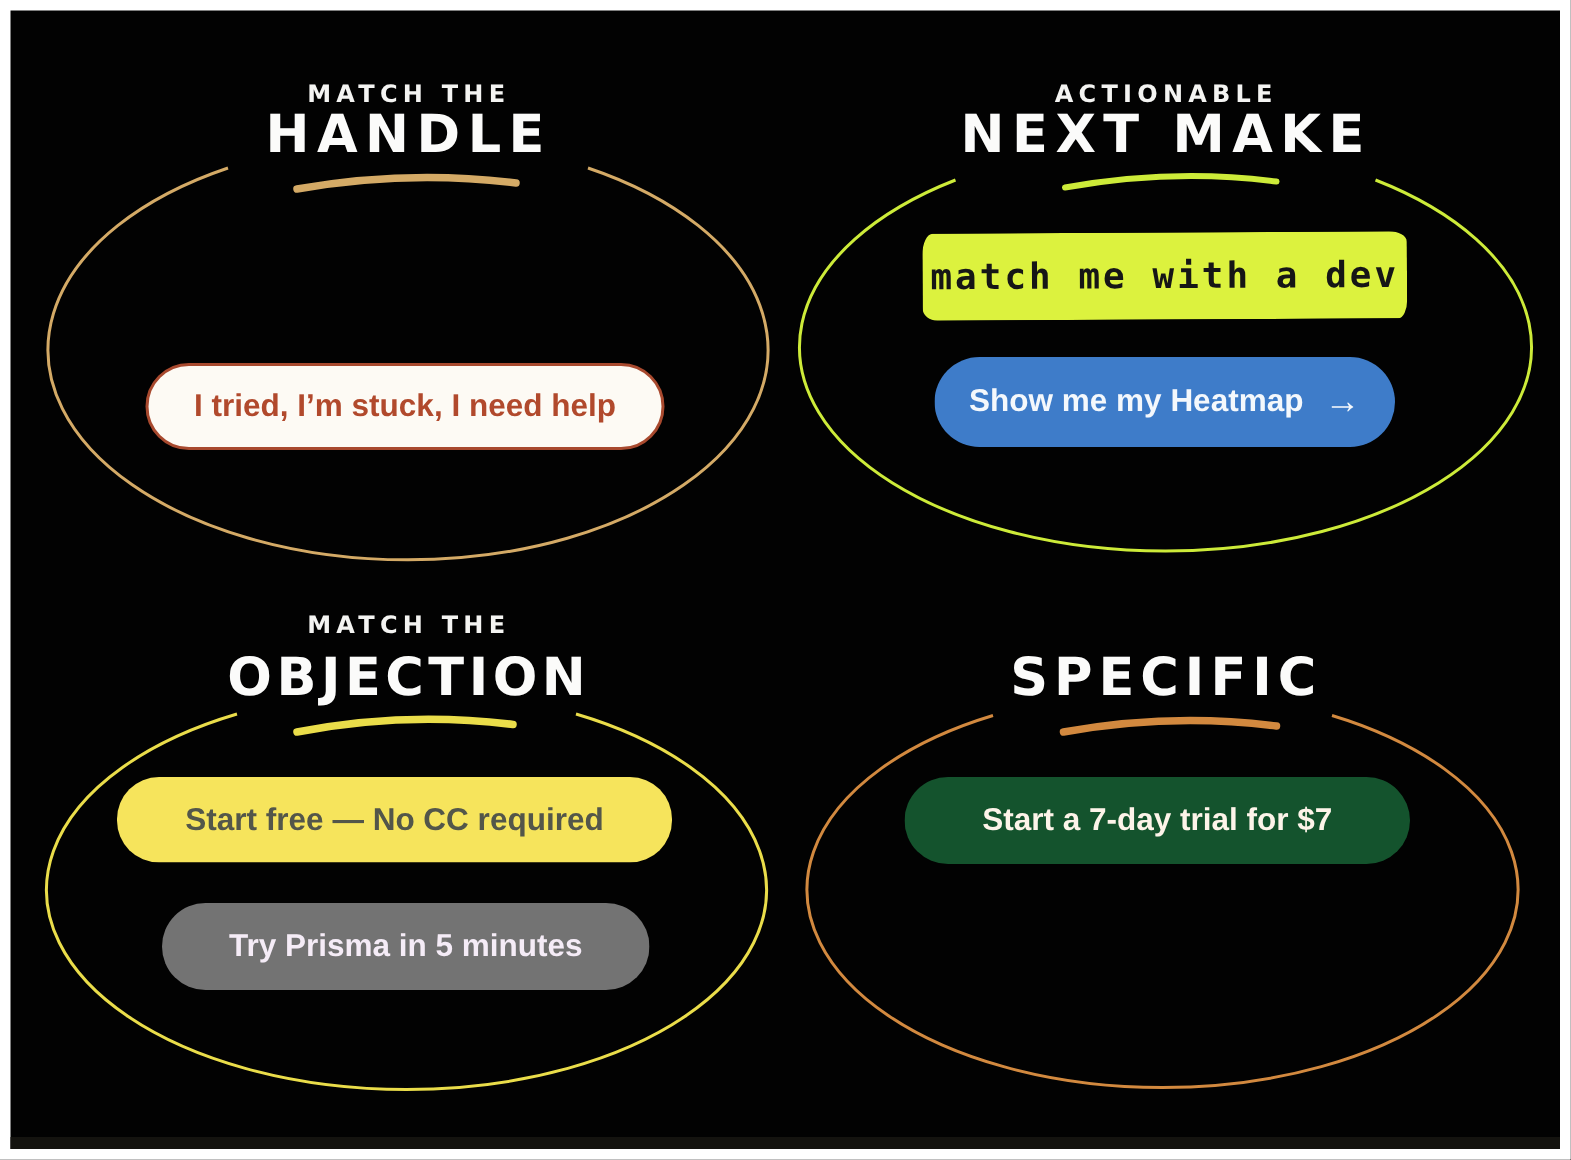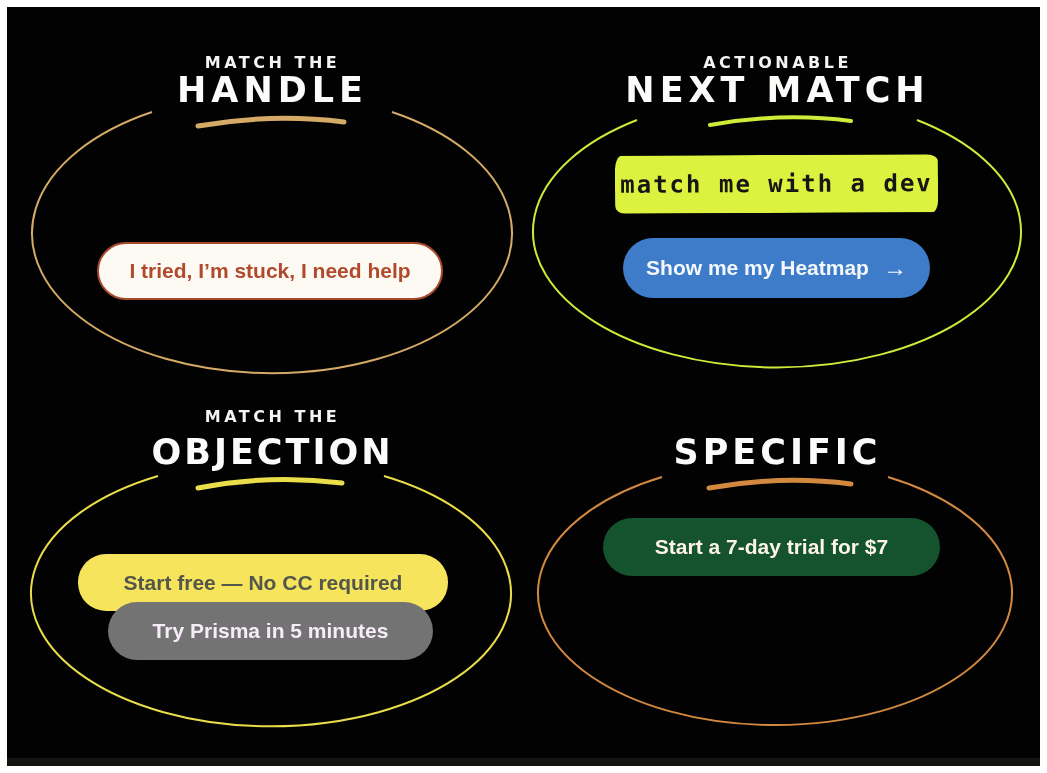--- a/index.html
+++ b/index.html
@@ -108,32 +108,32 @@
     <path class="swoosh sw5" d="M 709 488 Q 781 475 851 484" style="stroke: rgb(210, 137, 63);"></path>
   </svg>
 
   <div class="eyebrow qleft row-top-eyebrow">MATCH THE</div>
   <div class="title qleft row-top-title ls5">HANDLE</div>
   <div class="chip c12" style="background-color: rgb(253, 250, 244); color: rgb(177, 73, 44); border-color: rgb(168, 73, 46);">
     <span>I tried, I’m stuck, I need help</span>
   </div>
 
   <div class="eyebrow qright row-top-eyebrow">ACTIONABLE</div>
-  <div class="title qright row-top-title ls5">NEXT MATCH</div>
+  <div class="title qright row-top-title ls5">NEXT MAKE</div>
   <div class="chip c21" style="background-color: rgb(220, 242, 62); color: rgb(22, 22, 22); border-color: transparent;">
     <span>match me with a dev</span>
   </div>
   <div class="chip c22" style="background-color: rgb(62, 124, 201); color: rgb(244, 248, 252); border-color: transparent;">
     <span>Show me my Heatmap</span>
     <span class="arrow">→</span>
   </div>
 
   <div class="eyebrow qleft row-bot-eyebrow">MATCH THE</div>
   <div class="title qleft row-bot-title ls3">OBJECTION</div>
-  <div class="chip c31" style="background-color: rgb(246, 228, 92); color: rgb(83, 86, 74); border-color: transparent; margin-top: 36px;">
+  <div class="chip c31" style="background-color: rgb(246, 228, 92); color: rgb(83, 86, 74); border-color: transparent;">
     <span>Start free — No CC required</span>
   </div>
   <div class="chip c32" style="background-color: #737373; color: rgb(245, 236, 247); border-color: transparent;">
     <span>Try Prisma in 5 minutes</span>
   </div>
 
   <div class="title qright row-bot-title ls4">SPECIFIC</div>
   <div class="chip c41" style="background-color: #14532d; color: rgb(253, 244, 233); border-color: transparent; align-items: center;">
     <span>Start a 7-day trial for $7</span>
   </div>

